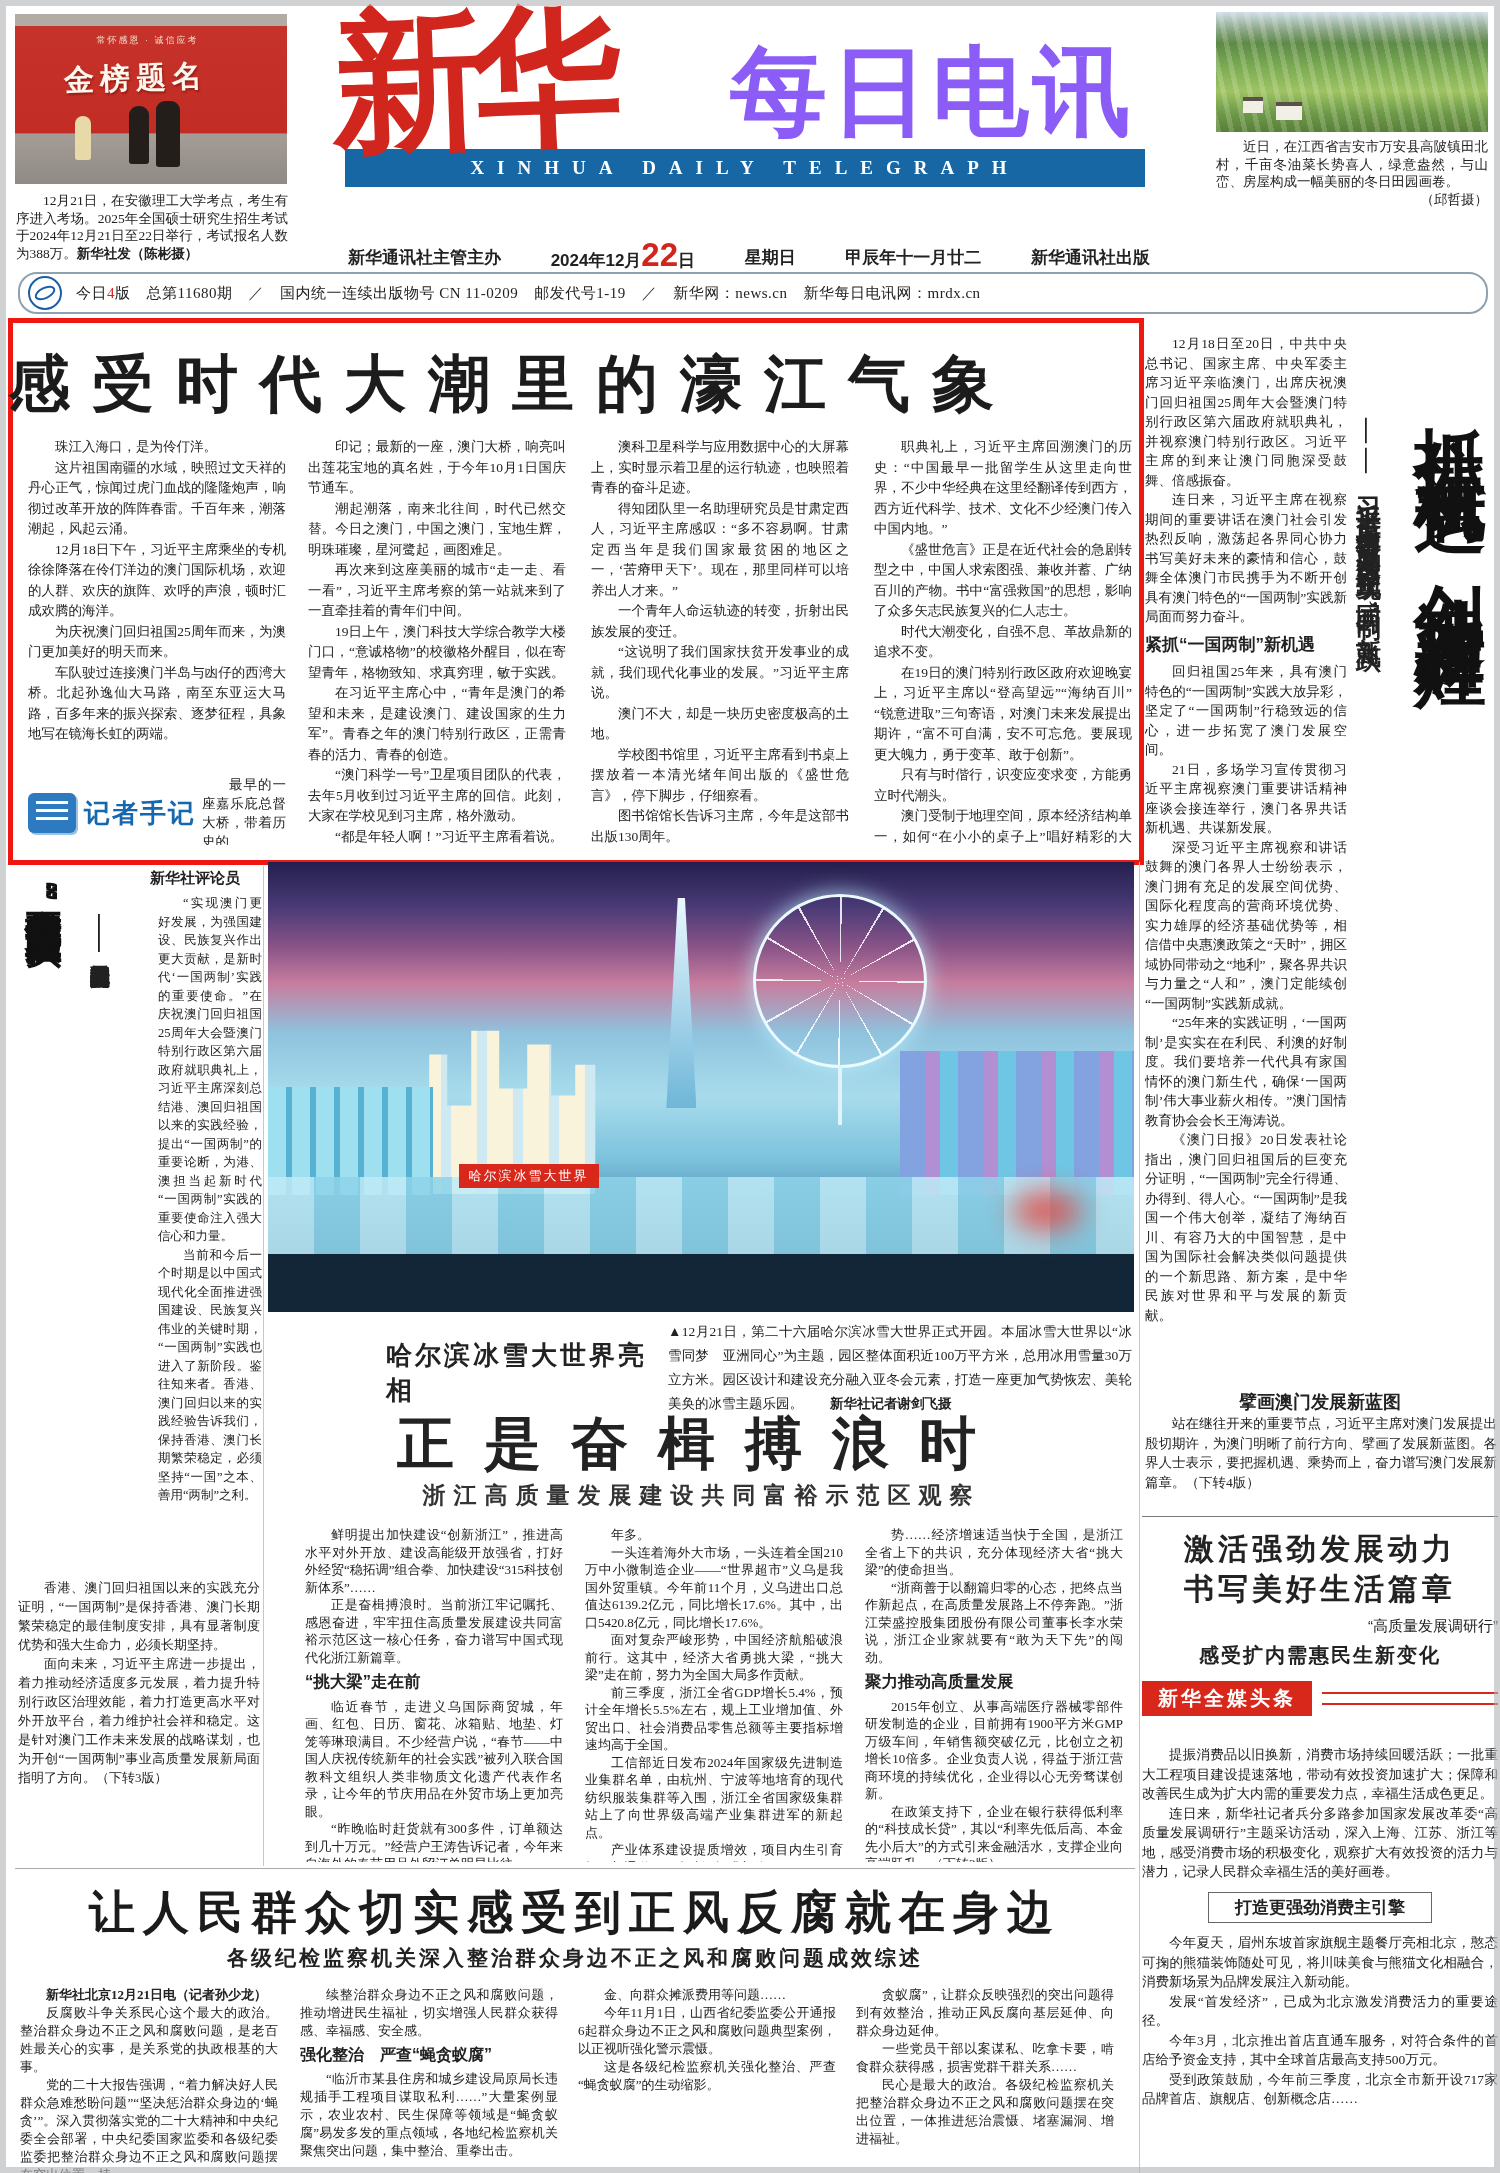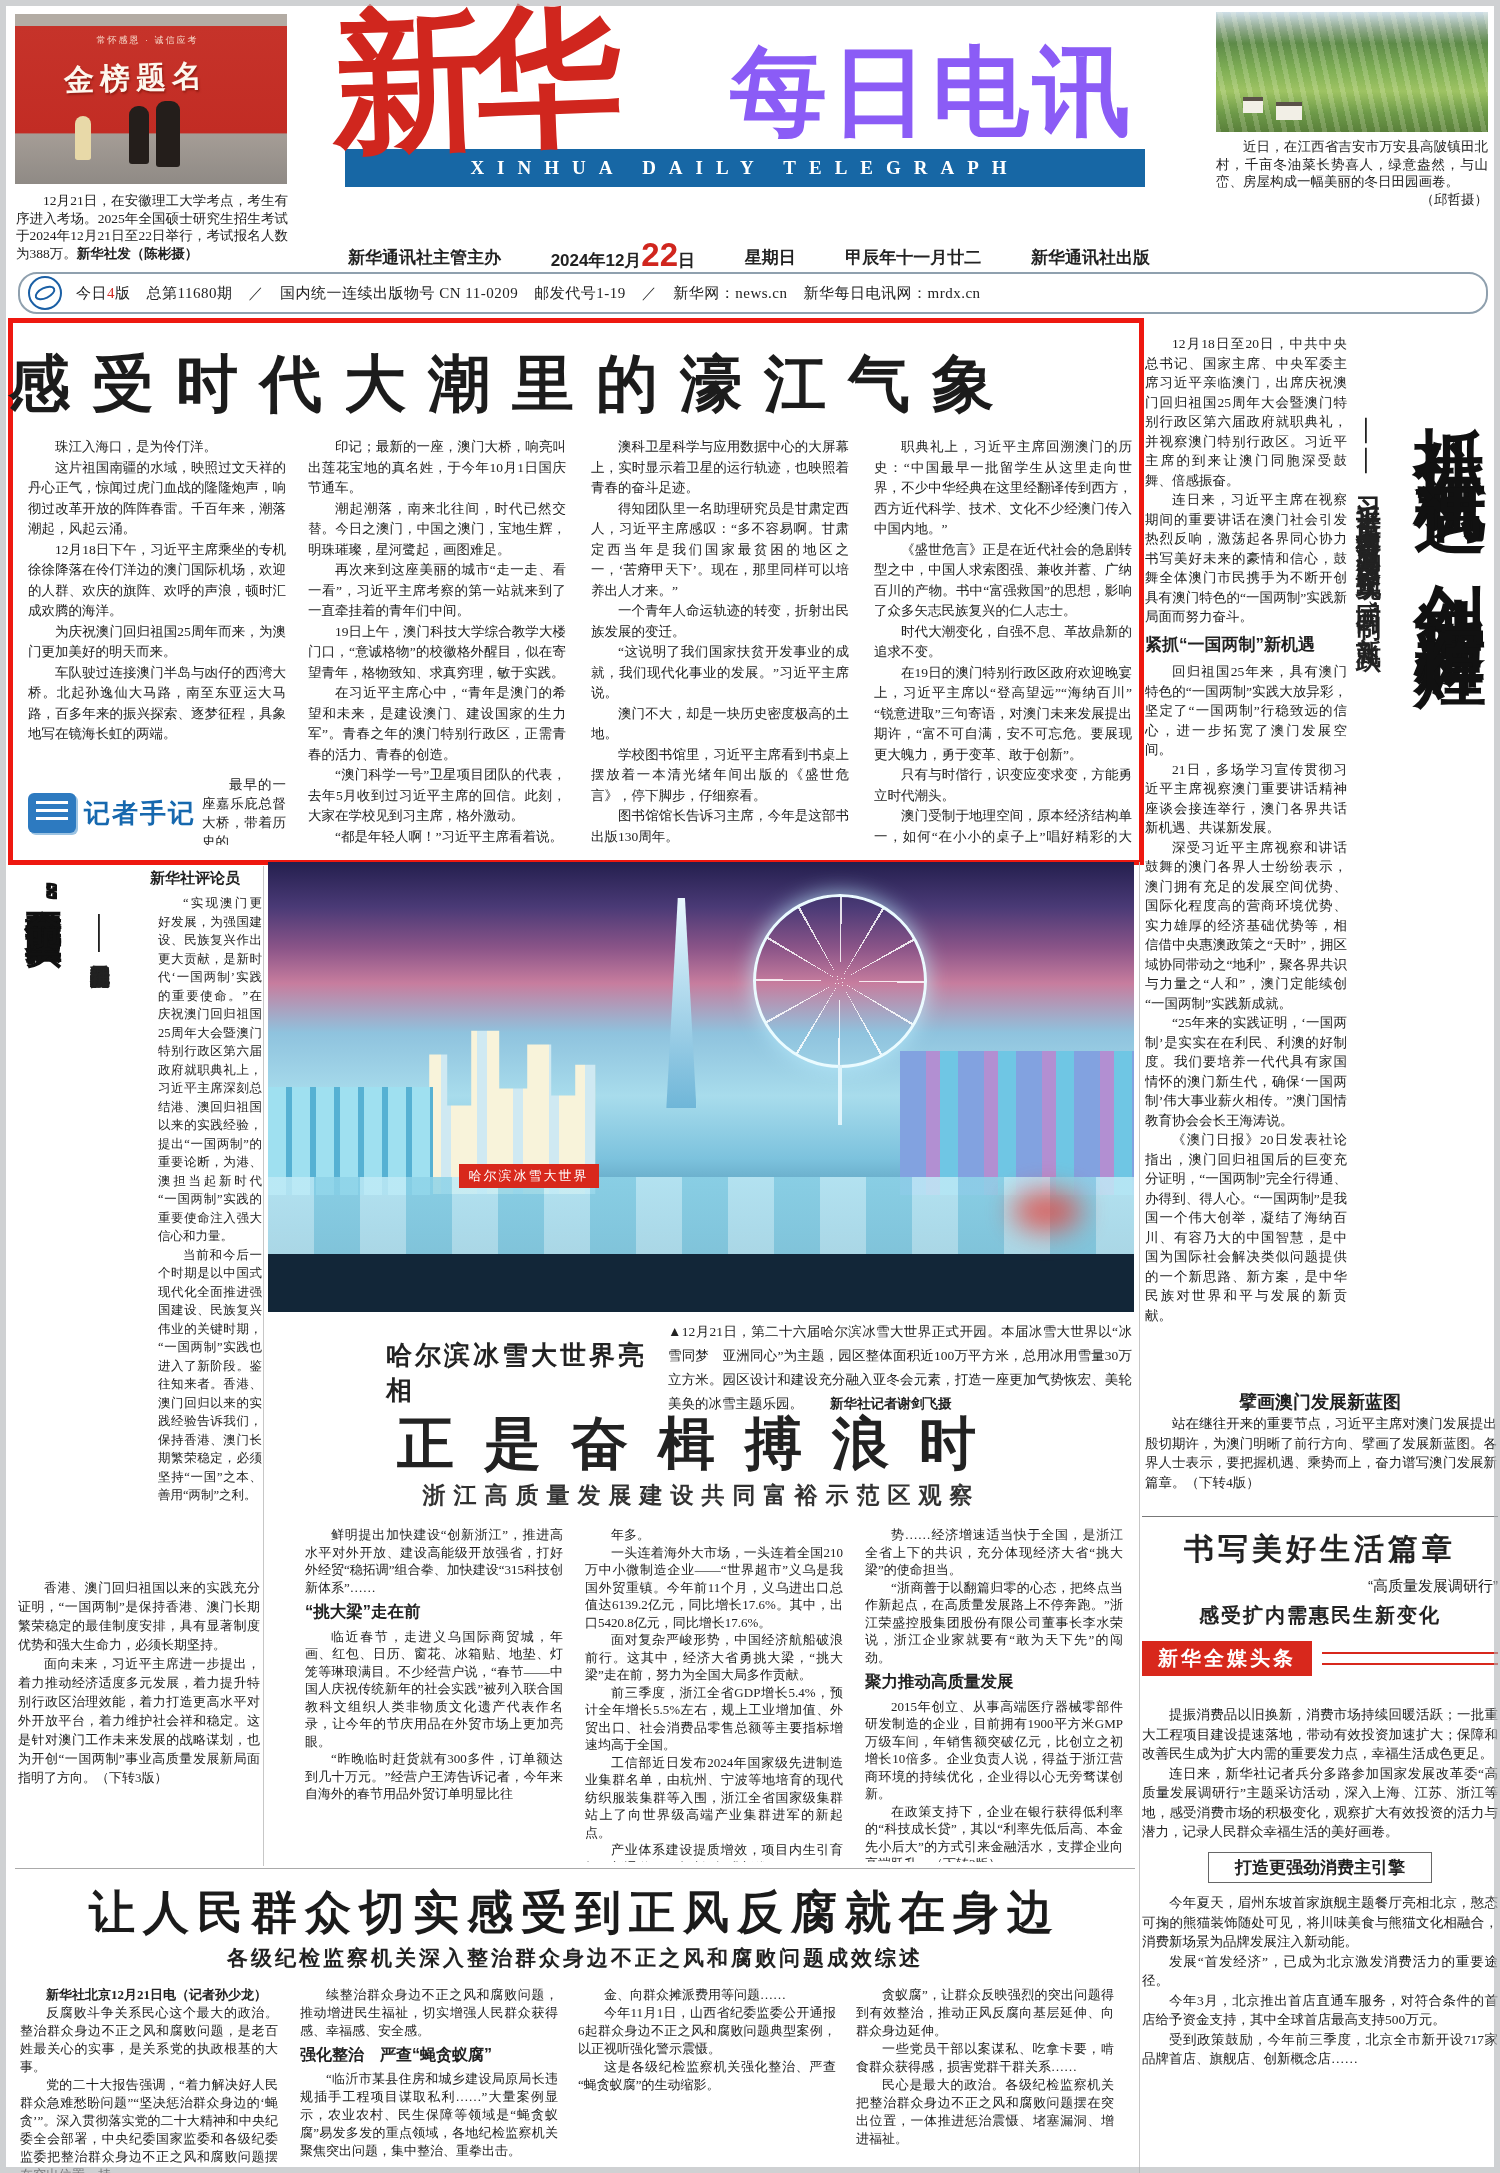--- a/index.html
+++ b/index.html
@@ -254,20 +254,21 @@
   <div class="abs vert rail-vsub">——习近平主席殷切寄语激励澳门各界实现“一国两制”新飞跃</div>
   <div class="abs vert rail-vtitle">抓住新机遇、创造新辉煌</div>
   <div class="abs rail-sub2">擘画澳门发展新蓝图</div>
   <div class="abs rail-tail jcols clip">
     <div>
         <p>站在继往开来的重要节点，习近平主席对澳门发展提出殷切期许，为澳门明晰了前行方向、擘画了发展新蓝图。各界人士表示，要把握机遇、乘势而上，奋力谱写澳门发展新篇章。（下转4版）</p>
       </div>
   </div>
 
   <div class="abs cons clip">
+    <p class="cons-t">激活强劲发展动力</p>
     <p class="cons-t">书写美好生活篇章</p>
     <p class="cons-k">“高质量发展调研行”</p>
     <p class="cons-s">感受扩内需惠民生新变化</p>
     <div class="banner">
       <span class="banner-label">新华全媒头条</span>
       <span class="banner-lines"></span>
     </div>
     <div class="cons-body jcols">
       <div>
           <p>提振消费品以旧换新，消费市场持续回暖活跃；一批重大工程项目建设提速落地，带动有效投资加速扩大；保障和改善民生成为扩大内需的重要发力点，幸福生活成色更足。</p>
@@ -314,20 +315,21 @@
   <div class="abs ph-cap-title">哈尔滨冰雪大世界亮相</div>
   <div class="abs ph-cap">
     <p><span>▲12月21日，第二十六届哈尔滨冰雪大世界正式开园。本届冰雪大世界以“冰雪同梦　亚洲同心”为主题，园区整体面积近100万平方米，总用冰用雪量30万立方米。园区设计和建设充分融入亚冬会元素，打造一座更加气势恢宏、美轮美奂的冰雪主题乐园。</span><b class="sans">　　新华社记者谢剑飞摄</b></p>
   </div>
 
   <div class="abs zj-head">正是奋楫搏浪时</div>
   <div class="abs zj-sub">浙江高质量发展建设共同富裕示范区观察</div>
   <div class="abs zj-col jcols clip" style="left:305px;">
     <div>
         <p>鲜明提出加快建设“创新浙江”，推进高水平对外开放、建设高能级开放强省，打好外经贸“稳拓调”组合拳、加快建设“315科技创新体系”……</p>
+        <p>正是奋楫搏浪时。当前浙江牢记嘱托、感恩奋进，牢牢扭住高质量发展建设共同富裕示范区这一核心任务，奋力谱写中国式现代化浙江新篇章。</p>
       </div>
     <p class="zj-subhead">“挑大梁”走在前</p>
     <div>
         <p>临近春节，走进义乌国际商贸城，年画、红包、日历、窗花、冰箱贴、地垫、灯笼等琳琅满目。不少经营户说，“春节——中国人庆祝传统新年的社会实践”被列入联合国教科文组织人类非物质文化遗产代表作名录，让今年的节庆用品在外贸市场上更加亮眼。</p>
         <p>“昨晚临时赶货就有300多件，订单额达到几十万元。”经营户王涛告诉记者，今年来自海外的春节用品外贸订单明显比往</p>
       </div>
   </div>
   <div class="abs zj-col jcols clip" style="left:585px;">
     <div>
         <p>年多。</p>

